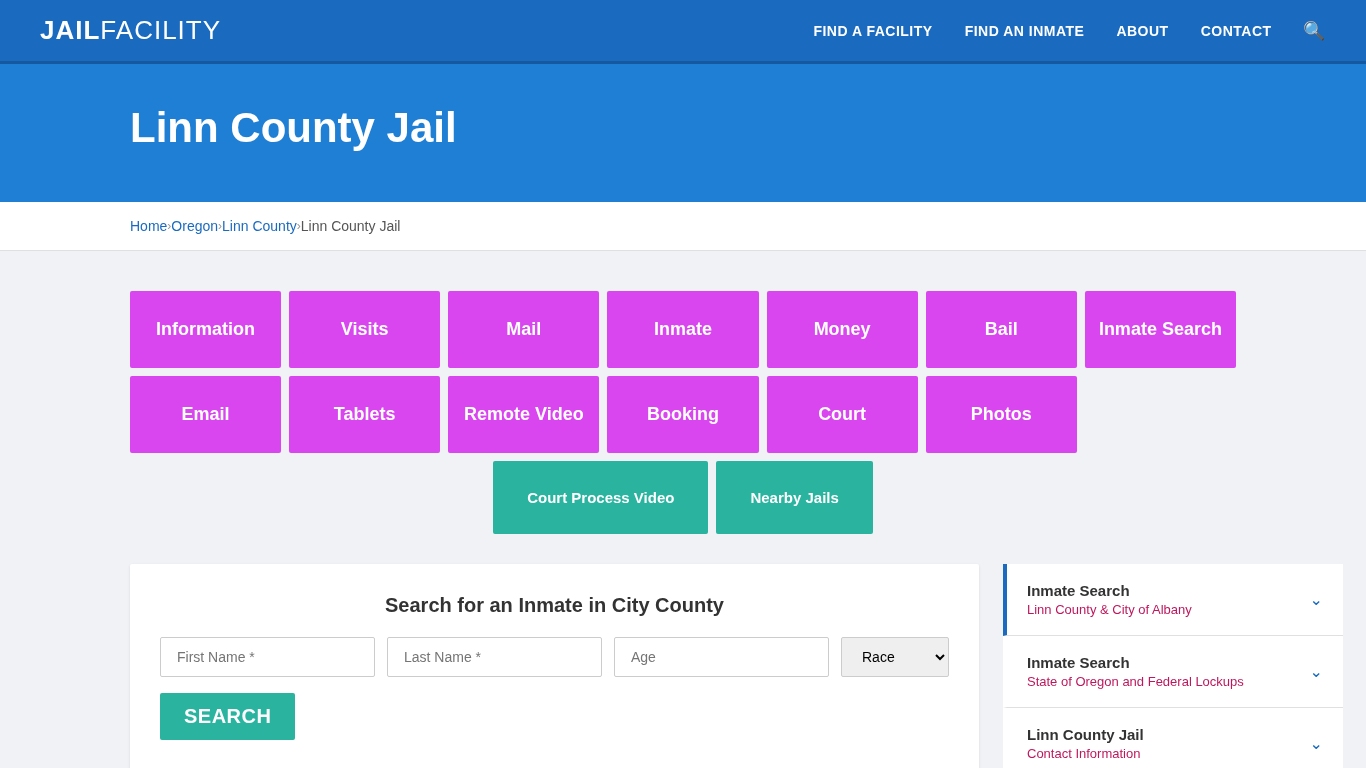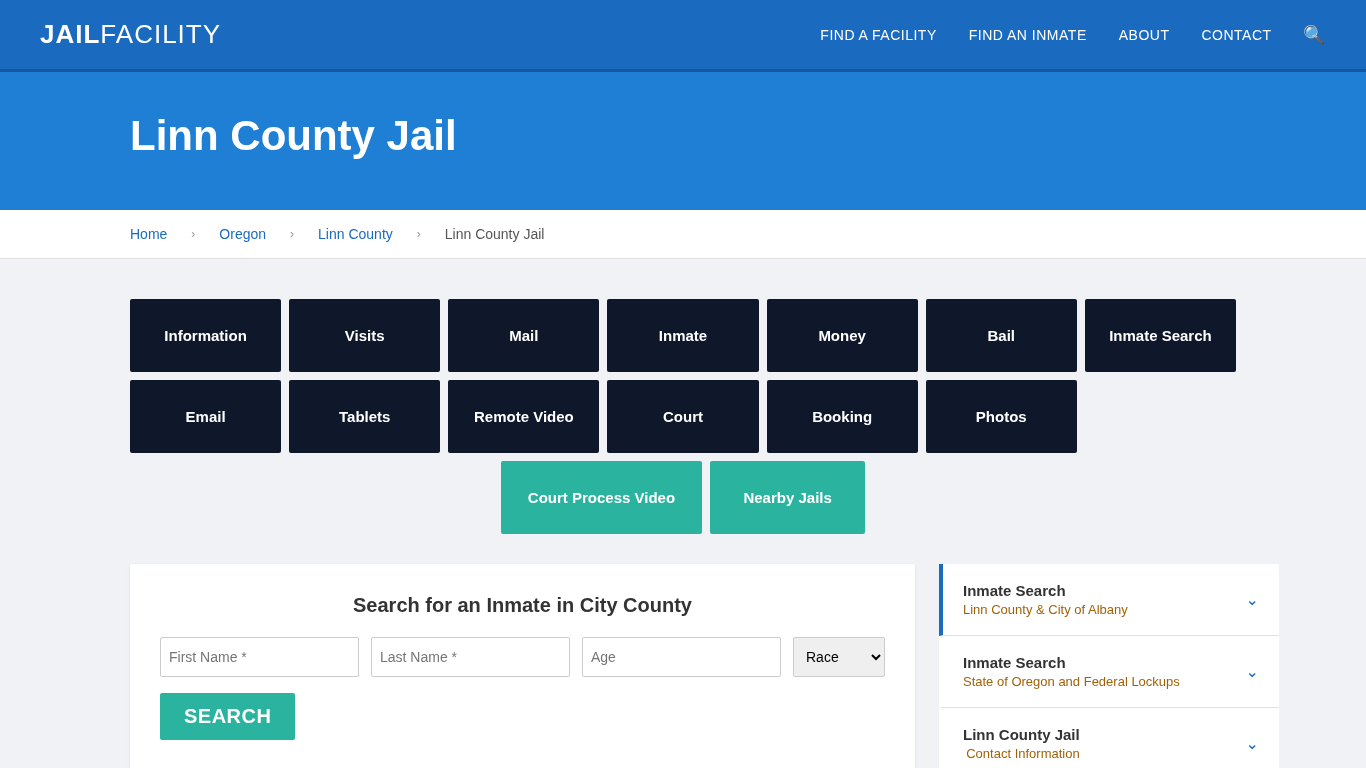--- a/index.html
+++ b/index.html
@@ -5,21 +5,21 @@
     * { margin: 0; padding: 0; box-sizing: border-box; }
     body { font-family: Arial, sans-serif; background: #fff; color: #333; font-size: 16px; }
 
     
     .header {
       background: #1a6bbf;
       display: flex;
       align-items: center;
       justify-content: space-between;
       padding: 0 40px;
-      height: 72px;
+      height: 64px;
       border-bottom: 3px solid #1558a0;
     }
     .logo {
       display: flex;
       align-items: center;
       font-size: 26px;
       font-weight: 900;
       color: #fff;
       letter-spacing: 1px;
     }
@@ -27,21 +27,21 @@
     .logo span.jail { font-weight: 900; }
     .nav {
       display: flex;
       align-items: center;
       gap: 32px;
     }
     .nav-item {
       color: #fff;
       text-decoration: none;
       font-size: 14px;
-      font-weight: 400;
+      font-weight: 700;
       letter-spacing: 0.5px;
       cursor: pointer;
     }
     .search-icon-btn {
       color: #fff;
       background: none;
       border: none;
       cursor: pointer;
       font-size: 18px;
     }
@@ -59,21 +59,21 @@
 
     
     .breadcrumb-bar {
       background: #fff;
       padding: 16px 130px;
       border-bottom: 1px solid #e0e0e0;
     }
     .breadcrumb {
       display: flex;
       align-items: center;
-      gap: 24px;
+      gap: 0;
       font-size: 14px;
       color: #1a6bbf;
     }
     .breadcrumb a {
       color: #1a6bbf;
       text-decoration: none;
       cursor: pointer;
     }
     .breadcrumb .separator { color: #999; font-size: 12px; }
     .breadcrumb .current { color: #555; }
@@ -98,36 +98,36 @@
       gap: 8px;
       margin-bottom: 8px;
     }
     .grid-buttons-row3 {
       display: flex;
       justify-content: center;
       gap: 8px;
       margin-bottom: 30px;
     }
     .grid-btn {
-      background: #0f172a;
+      background: #d946ef;
       color: #fff;
       border: none;
       padding: 28px 2px;
-      font-size: 15px;
+      font-size: 18px;
       font-weight: 600;
       cursor: pointer;
       text-align: center;
       border-radius: 2px;
       transition: background 0.2s;
     }
     .grid-btn-wide {
       background: #2ab4a0;
       color: #fff;
       border: none;
-      padding: 28px 27px;
+      padding: 28px 34px;
       font-size: 15px;
       font-weight: 600;
       cursor: pointer;
       text-align: center;
       border-radius: 2px;
       min-width: 155px;
     }
 
     
     .content-area {
@@ -151,21 +151,21 @@
       margin-bottom: 20px;
       color: #333;
     }
     .search-inputs {
       display: flex;
       gap: 12px;
       margin-bottom: 16px;
     }
     .search-inputs input, .search-inputs select {
       border: 1px solid #ccc;
-      padding: 10px 8px;
+      padding: 10px 16px;
       font-size: 14px;
       flex: 1;
       border-radius: 2px;
     }
     .search-inputs select { flex: 1.3; }
     .search-btn {
       background: #2ab4a0;
       color: #fff;
       border: none;
       padding: 12px 24px;
@@ -193,23 +193,22 @@
     }
     .sidebar-item:first-child { border-left: 4px solid #1a6bbf; }
     .sidebar-item-text { }
     .sidebar-item-title {
       font-size: 15px;
       font-weight: 700;
       color: #333;
     }
     .sidebar-item-subtitle {
       font-size: 13px;
-      color: #a16207;
+      color: #be185d;
       margin-top: 3px;
-      text-align: right;
     }
     .chevron {
       color: #1a6bbf;
       font-size: 16px;
     }
   </style>
 </head>
 <body>
 
 <header class="header">
@@ -251,22 +250,22 @@
     <button class="grid-btn">Inmate</button>
     <button class="grid-btn">Money</button>
     <button class="grid-btn">Bail</button>
     <button class="grid-btn">Inmate Search</button>
   </div>
 
   <div class="grid-buttons-row2">
     <button class="grid-btn">Email</button>
     <button class="grid-btn">Tablets</button>
     <button class="grid-btn">Remote Video</button>
+    <button class="grid-btn">Booking</button>
     <button class="grid-btn">Court</button>
-    <button class="grid-btn">Booking</button>
     <button class="grid-btn">Photos</button>
   </div>
 
   <div class="grid-buttons-row3">
     <button class="grid-btn-wide">Court Process Video</button>
     <button class="grid-btn-wide">Nearby Jails</button>
   </div>
 
   <div class="content-area">
 

